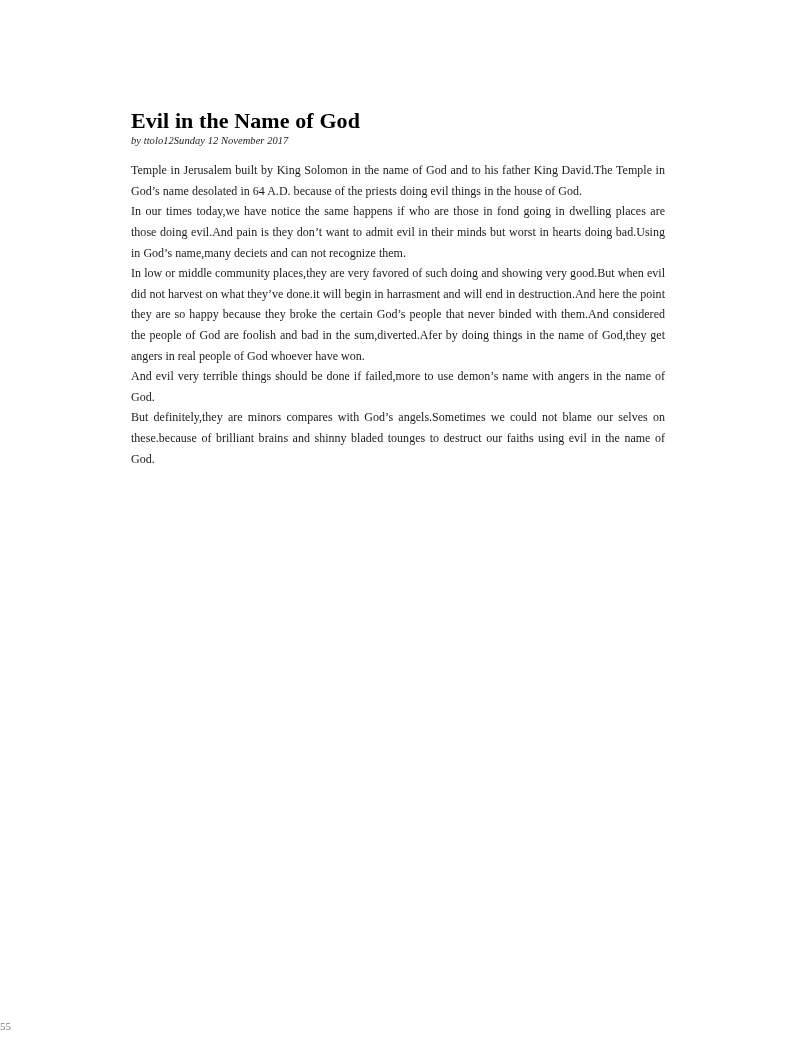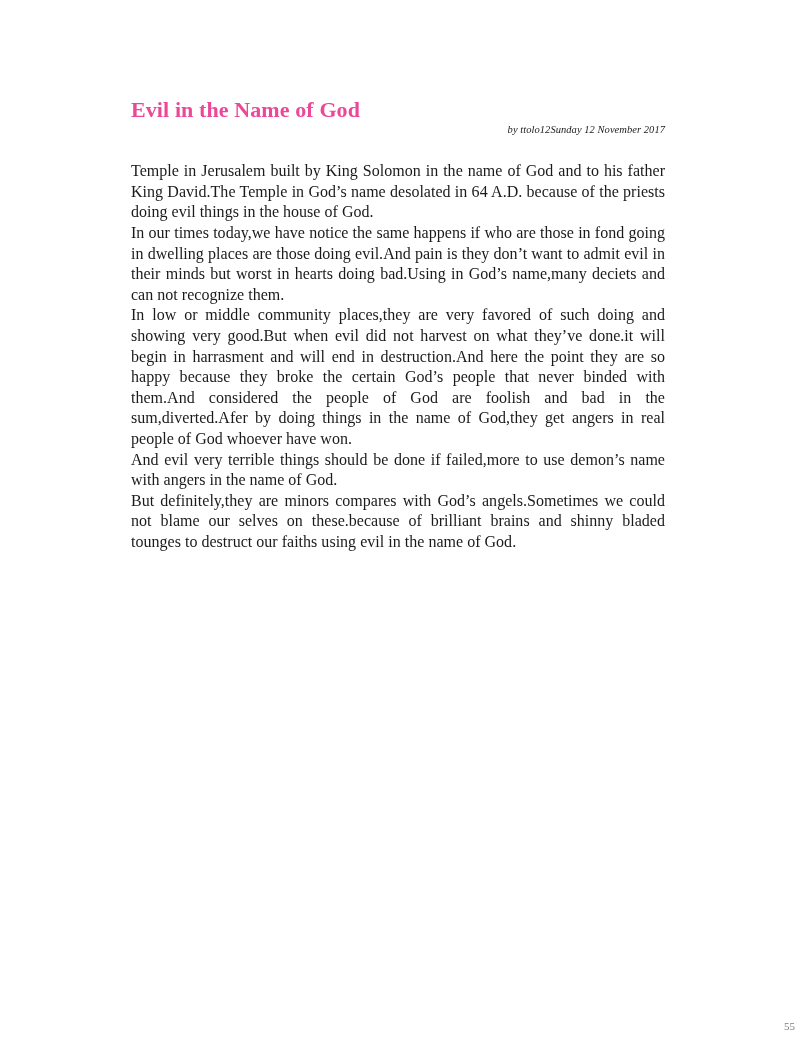--- a/index.html
+++ b/index.html
@@ -22,53 +22,52 @@
   .content {
     position: absolute;
     left: 131px;
     top: 96px;
     width: 534px;
   }
   .doc-title {
     font-family: "Liberation Serif", serif;
     font-size: 22px;
     font-weight: bold;
-    color: #ec4899;
+    color: #000000;
     letter-spacing: 0.1px;
     line-height: 1.15;
-    margin: 1px 0 2px 0;
+    margin: 12px 0 2px 0;
   }
   .doc-byline {
     font-family: "Liberation Serif", serif;
     font-style: italic;
     font-size: 10.5px;
     color: #1a1a1a;
-    margin: 0 0 26px 0;
+    margin: 0 0 14px 0;
     letter-spacing: 0.05px;
-    text-align: right;
   }
   .body-text p {
     font-family: "Liberation Serif", serif;
-    font-size: 16px;
+    font-size: 12px;
     line-height: 20.6px;
     color: #1a1a1a;
     margin: 0;
     text-align: justify;
     text-justify: inter-word;
     letter-spacing: 0.02px;
   }
   .body-text p:last-child {
     text-align: justify;
   }
   .page-number {
     position: absolute;
     left: 0;
     right: 0;
     top: 1020px;
-    text-align: right;
+    text-align: left;
     font-family: "Liberation Serif", serif;
     font-size: 11px;
     color: #7b7b7b;
   }
 </style>
 </head>
 <body>
 
 <div class="page">
 

